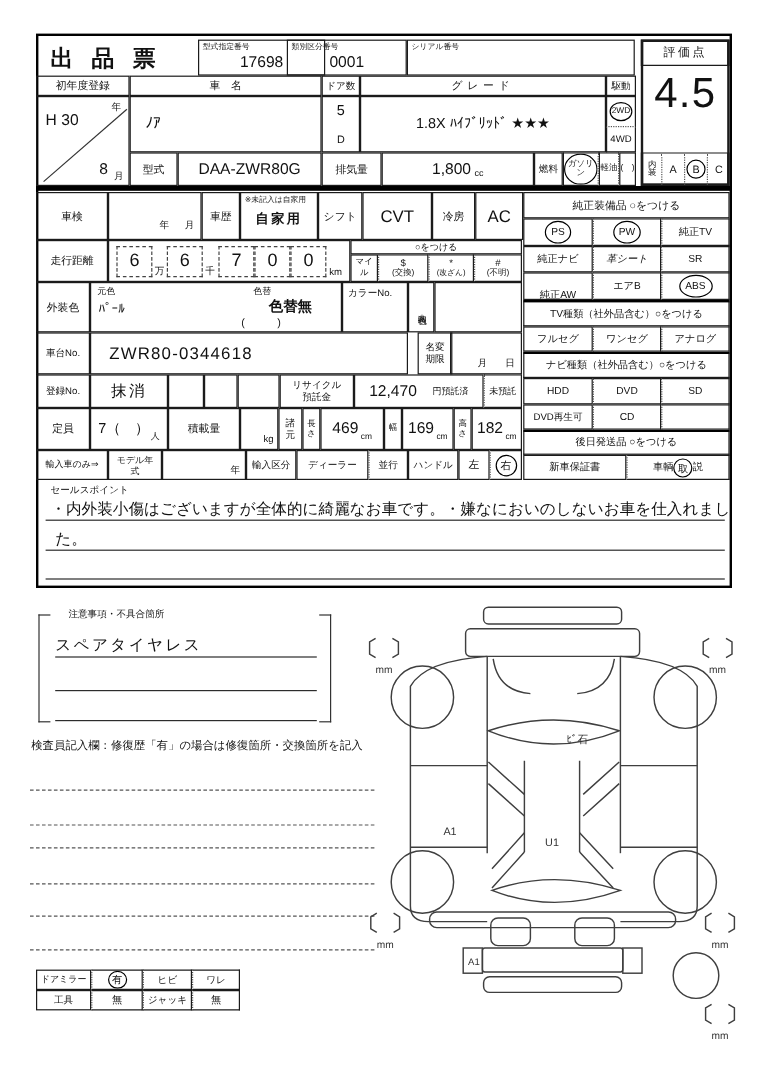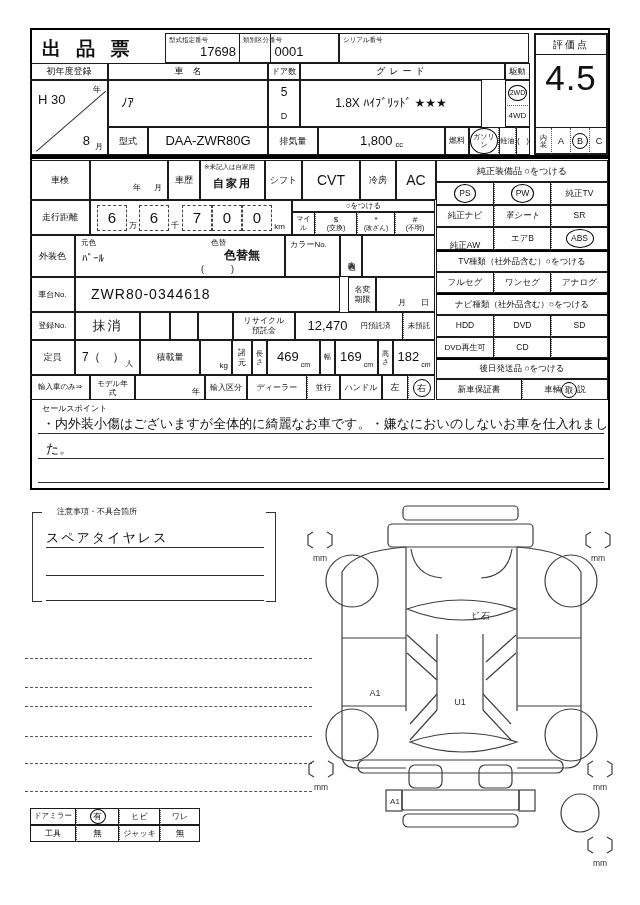--- a/index.html
+++ b/index.html
@@ -85,21 +85,21 @@
     <span class="abs" style="right:4px;bottom:3px;font-size:8px;">月</span>
     <div class="abs" style="left:5px;top:70px;width:92px;border-top:1.2px solid #333;transform:rotate(-41deg);transform-origin:0 0;"></div>
   </div>
   <div class="c" style="left:108px;top:80px;width:160px;height:47px;justify-content:flex-start;padding-left:12px;">
     <span style="font-size:13px;">ﾉｱ</span>
     </div>
   <div class="c" style="left:268px;top:80px;width:32px;height:47px;flex-direction:column;justify-content:space-between;padding:5px 0;">
     <span style="font-size:12px;">5</span>
     <span style="font-size:9px;">D</span>
     </div>
-  <div class="c" style="left:300px;top:80px;width:182px;height:47px;">
+  <div class="c" style="left:300px;top:80px;width:205px;height:47px;">
     <span style="font-size:12px;">1.8X ﾊｲﾌﾞﾘｯﾄﾞ ★★★</span>
     </div>
   <div class="c" style="left:505px;top:80px;width:25px;height:26px;border-bottom:1px dotted #555;">
     <span class="circ" style="font-size:7px;padding:3px 1px;">2WD</span>
     </div>
   <div class="c" style="left:505px;top:106px;width:25px;height:21px;border-top:none;">
     <span style="font-size:8px;">4WD</span>
     </div>
 
   <div class="c" style="left:108px;top:127px;width:40px;height:28px;font-size:9px;">
@@ -406,20 +406,21 @@
 
   <div class="abs" style="left:32px;top:512px;width:9px;height:88px;border-left:1.5px solid #333;border-top:1.5px solid #333;border-bottom:1.5px solid #333;"></div>
   <div class="abs" style="left:266px;top:512px;width:9px;height:88px;border-right:1.5px solid #333;border-top:1.5px solid #333;border-bottom:1.5px solid #333;"></div>
   <div class="abs" style="left:54px;top:506px;font-size:8px;background:#fff;padding:0 3px;">注意事項・不具合箇所</div>
   <div class="uline" style="left:46px;top:526px;width:218px;height:21px;">
     <span style="font-size:13px;letter-spacing:2px;">スペアタイヤレス</span>
     </div>
   <div class="uline" style="left:46px;top:554px;width:218px;height:21px;"></div>
   <div class="uline" style="left:46px;top:579px;width:218px;height:21px;"></div>
 
+  <div class="abs" style="left:26px;top:615px;font-size:9.5px;white-space:nowrap;">検査員記入欄：修復歴「有」の場合は修復箇所・交換箇所を記入</div>
   <div class="dline" style="left:25px;top:658px;width:287px;"></div>
   <div class="dline" style="left:25px;top:687px;width:287px;"></div>
   <div class="dline" style="left:25px;top:706px;width:287px;"></div>
   <div class="dline" style="left:25px;top:736px;width:287px;"></div>
   <div class="dline" style="left:25px;top:763px;width:287px;"></div>
   <div class="dline" style="left:25px;top:791px;width:287px;"></div>
 
   <div class="c" style="left:30px;top:808px;width:46px;height:17px;">
     <span style="font-size:7.5px;">ドアミラー</span>
     </div>

